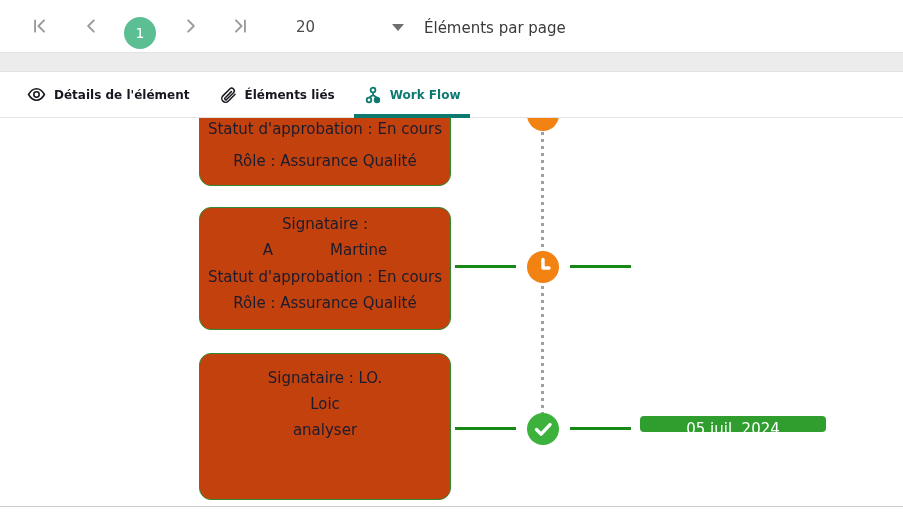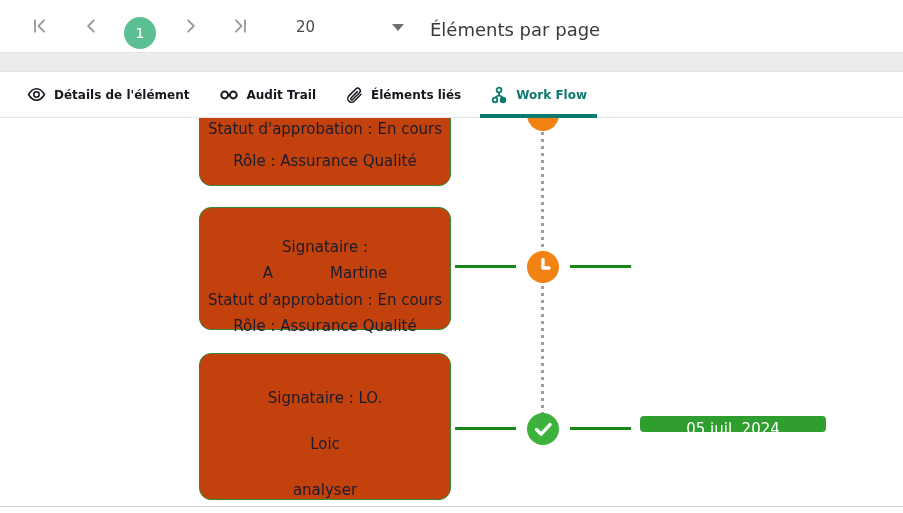--- a/index.html
+++ b/index.html
@@ -12,21 +12,21 @@
         color:#9b9b9b;cursor:pointer;}
   .pbtn svg{display:block;}
   .page-circle{position:absolute;top:17px;left:124px;width:32px;height:32px;border-radius:50%;
         background:#5cbf94;color:#fff;font-size:14px;display:flex;align-items:center;
         justify-content:center;cursor:pointer;}
   .page-size{position:absolute;left:288px;top:14px;width:120px;height:26px;cursor:pointer;}
   .page-size .val{position:absolute;left:8px;top:4px;font-size:15px;color:#4a4a4a;}
   .caret{position:absolute;right:4px;top:10px;width:0;height:0;
          border-left:6px solid transparent;border-right:6px solid transparent;
          border-top:7px solid #6f6f6f;}
-  .pp-label{position:absolute;left:424px;top:19px;font-size:18px;color:#3a3a3a;margin-left:6px;}
+  .pp-label{position:absolute;left:424px;top:19px;font-size:15px;color:#3a3a3a;}
 
   
   .grayband{position:absolute;top:52px;left:0;width:903px;height:20px;background:#ececec;
             border-top:1px solid #e3e3e3;border-bottom:1px solid #e3e3e3;box-sizing:border-box;}
 
   
   .tabbar{position:absolute;top:72px;left:0;width:903px;height:46px;background:#fff;
           border-bottom:1px solid #e4e4e4;box-sizing:border-box;display:flex;padding-left:17px;}
   .tab{position:relative;display:flex;align-items:center;gap:8px;padding:0 10px;margin-right:9px;
        font-weight:bold;font-size:12px;color:#17171f;cursor:pointer;white-space:nowrap;}
@@ -36,23 +36,23 @@
 
   
   .content{position:absolute;top:118px;left:0;width:903px;height:388px;overflow:hidden;background:#fff;}
   .vline{position:absolute;left:541px;top:0;width:3px;height:313px;
          background:repeating-linear-gradient(#9f9f9f 0 3px,transparent 3px 7px);}
   .card{position:absolute;left:199px;width:252px;border:1px solid #338a33;border-radius:12px;
         box-sizing:border-box;background:#c2410c;text-align:center;color:#1c1c2e;font-size:15px;}
   .card .cline{line-height:26.4px;}
   #card1{top:-44px;height:112px;padding-top:38px;}
   #card1 .cline{line-height:32px;}
-  #card2{top:89px;height:123px;padding-top:26px;}
+  #card2{top:89px;height:123px;padding-top:3px;}
   #card3{top:235px;height:147px;padding-top:11px;}
-  #card3 .cline{line-height:26px;margin-top:20px;}
+  #card3 .cline{line-height:26px;}
   .name-split{display:flex;justify-content:center;gap:57px;}
   .hline{position:absolute;height:3px;width:61px;background:#168816;}
   .node{position:absolute;left:526px;width:34px;height:34px;}
   .node svg{display:block;}
   #node-top{top:-20px;}
   #node-clock{top:132px;}
   #node-check{top:294px;}
   .date-badge{position:absolute;left:640px;top:298px;width:186px;height:16px;background:#2f9e2f;
               border-radius:4px;color:#fff;font-size:15px;line-height:26px;text-align:center;}
 
@@ -104,29 +104,20 @@
 
   <div class="tabbar">
     <div class="tab">
       <span>
         <svg width="19" height="19" viewBox="0 0 24 24" fill="none" stroke="currentColor" stroke-width="2">
             <path d="M2 12c3-5.2 6.8-7.2 10-7.2S19 6.8 22 12c-3 5.2-6.8 7.2-10 7.2S5 17.2 2 12z"></path>
             <circle cx="12" cy="12" r="3.4"></circle>
           </svg>
       </span>
       <span>Détails de l'élément</span>
-    </div>
-    <div class="tab">
-      <span>
-        <svg width="20" height="18" viewBox="0 0 20 16" fill="none" stroke="currentColor" stroke-width="2">
-            <circle cx="5.7" cy="8" r="3.4"></circle>
-            <circle cx="14.3" cy="8" r="3.4"></circle>
-          </svg>
-      </span>
-      <span>Audit Trail</span>
     </div>
     <div class="tab">
       <span>
         <svg width="18" height="18" viewBox="0 0 24 24" fill="none" stroke="currentColor" stroke-width="2" stroke-linecap="round" stroke-linejoin="round">
             <path d="M21.44 11.05l-9.19 9.19a5 5 0 01-7.07-7.07l9.19-9.19a3.5 3.5 0 014.95 4.95l-9.2 9.19a1.5 1.5 0 01-2.12-2.12l8.49-8.48"></path>
           </svg>
       </span>
       <span>Éléments liés</span>
     </div>
     <div class="tab active">

